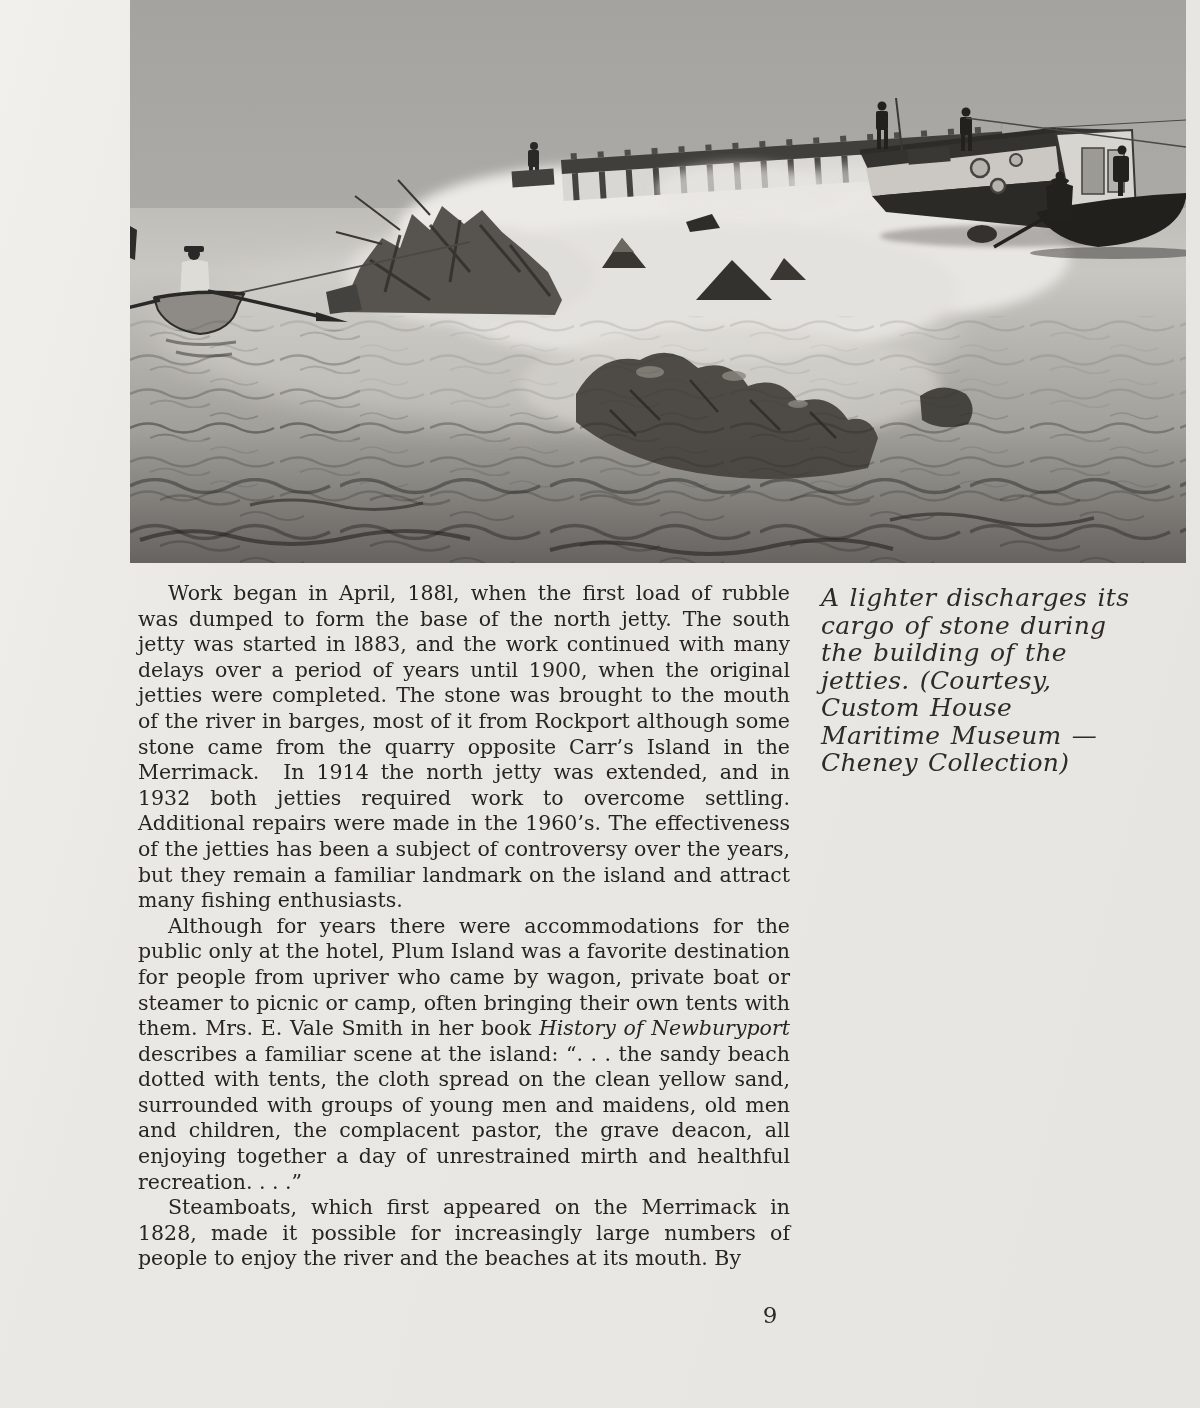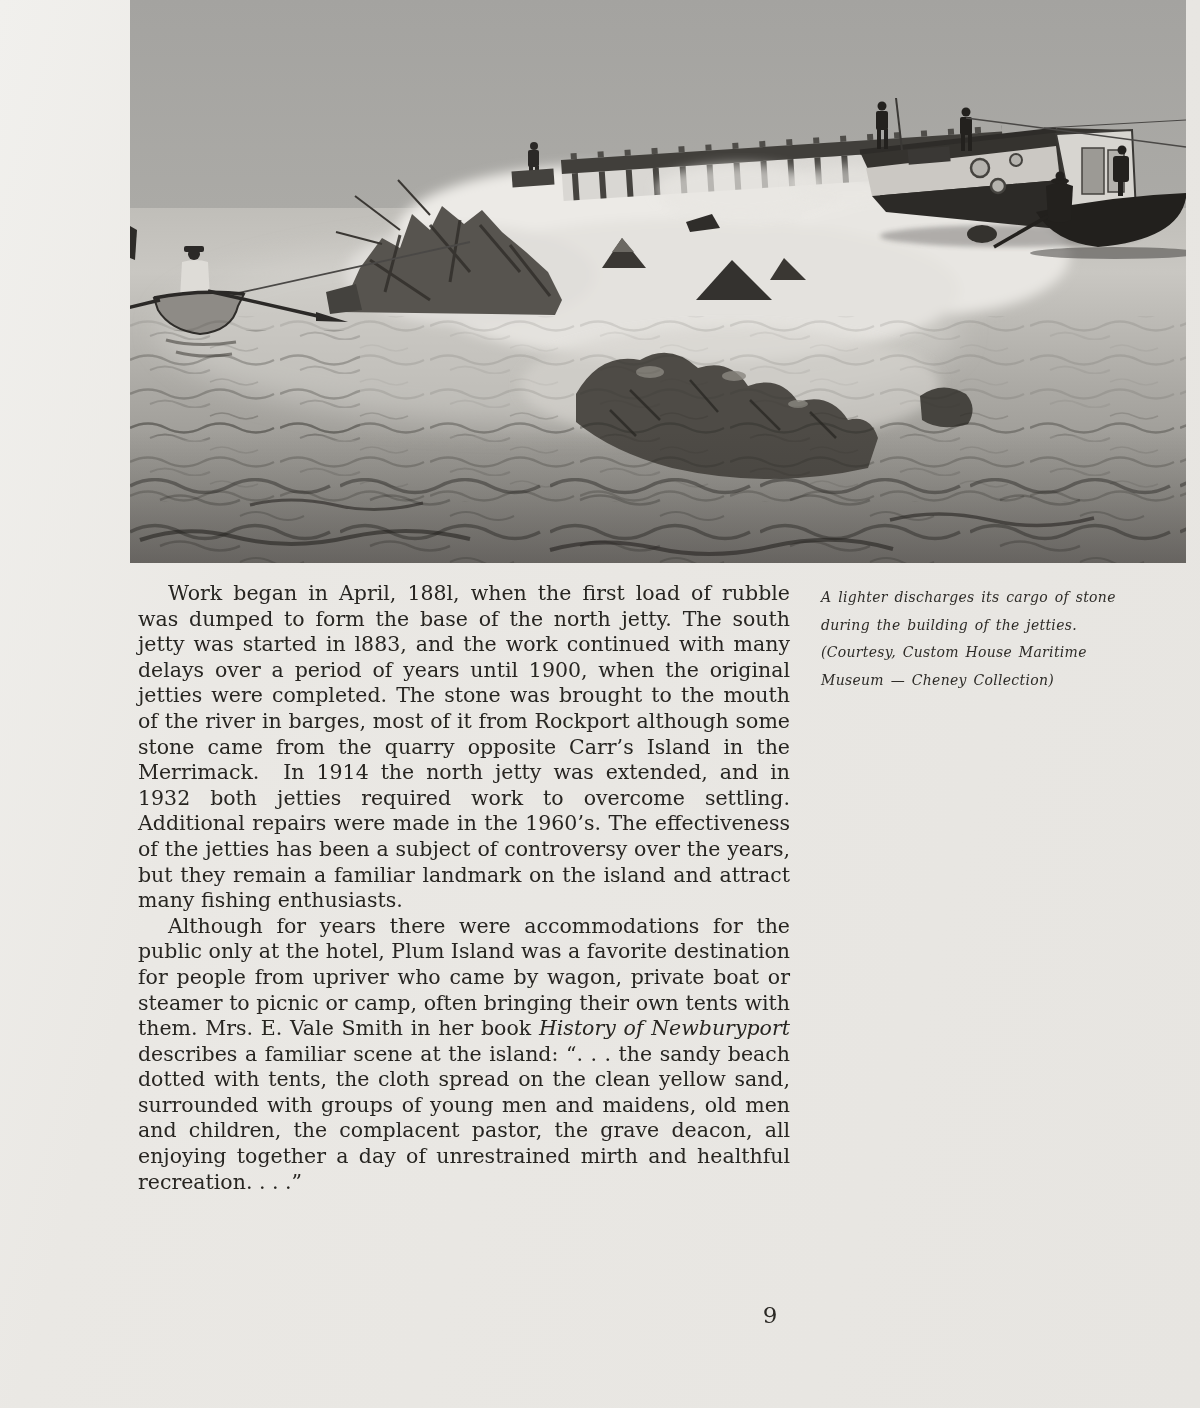--- a/index.html
+++ b/index.html
@@ -11,21 +11,21 @@
     overflow:hidden;
   }
   .page { position:relative; width:1200px; height:1408px; }
   .photo-figure {
     position:absolute; left:130px; top:0; width:1056px; height:563px;
     background:#a8a7a4;
   }
   .photo-figure svg { display:block; width:100%; height:100%; }
   .caption {
     position:absolute; left:821px; top:584px; width:320px;
-    font-style:italic; font-size:14px; line-height:27.5px;
+    font-style:italic; font-size:25px; line-height:27.5px;
     color:#2d2b27; letter-spacing:0.3px; word-spacing:2px;
   }
   .bodycol {
     position:absolute; left:130px; top:581px; width:652px;
     font-size:20.5px; line-height:25.6px; color:#272521;
     text-align:justify;
     margin-left:8px;
   }
   .bodycol p { margin:0; text-indent:30px; }
   .pagenum {
@@ -232,17 +232,18 @@
         <path d="M120,505 q40,-10 85,0 q42,10 88,-2" stroke-width="3"></path>
       </g>
     </svg>
   </figure>
 
   <div class="caption">A lighter discharges its cargo of stone during the building of the jetties. (Courtesy, Custom House Maritime Museum — Cheney Collection)</div>
 
   <div class="bodycol">
     <p><span>Work began in April, 188l, when the first load of rubble was dumped to form the base of the north jetty. The south jetty was started in l883, and the work continued with many delays over a period of years until 1900, when the original jetties were completed. The stone was brought to the mouth of the river in barges, most of it from Rockport although some stone came from the quarry opposite Carr’s Island in the Merrimack.&nbsp; In 1914 the north jetty was extended, and in 1932 both jetties required work to overcome settling. Additional repairs were made in the 1960’s. The effectiveness of the jetties has been a subject of controversy over the years, but they remain a familiar landmark on the island and attract many fishing enthusiasts.</span></p>
     <p><span>Although for years there were accommodations for the public only at the hotel, Plum Island was a favorite destination for people from upriver who came by wagon, private boat or steamer to picnic or camp, often bringing their own tents with them. Mrs. E. Vale Smith in her book </span><i>History of Newburyport</i><span> describes a familiar scene at the island: “. . . the sandy beach dotted with tents, the cloth spread on the clean yellow sand, surrounded with groups of young men and maidens, old men and children, the complacent pastor, the grave deacon, all enjoying together a day of unrestrained mirth and healthful recreation. . . .”</span></p>
+    <p><span>Steamboats, which first appeared on the Merrimack in 1828, made it possible for increasingly large numbers of people to enjoy the river and the beaches at its mouth. By</span></p>
   </div>
 
   <div class="pagenum">9</div>
 
 </div>
 
 </body></html>

